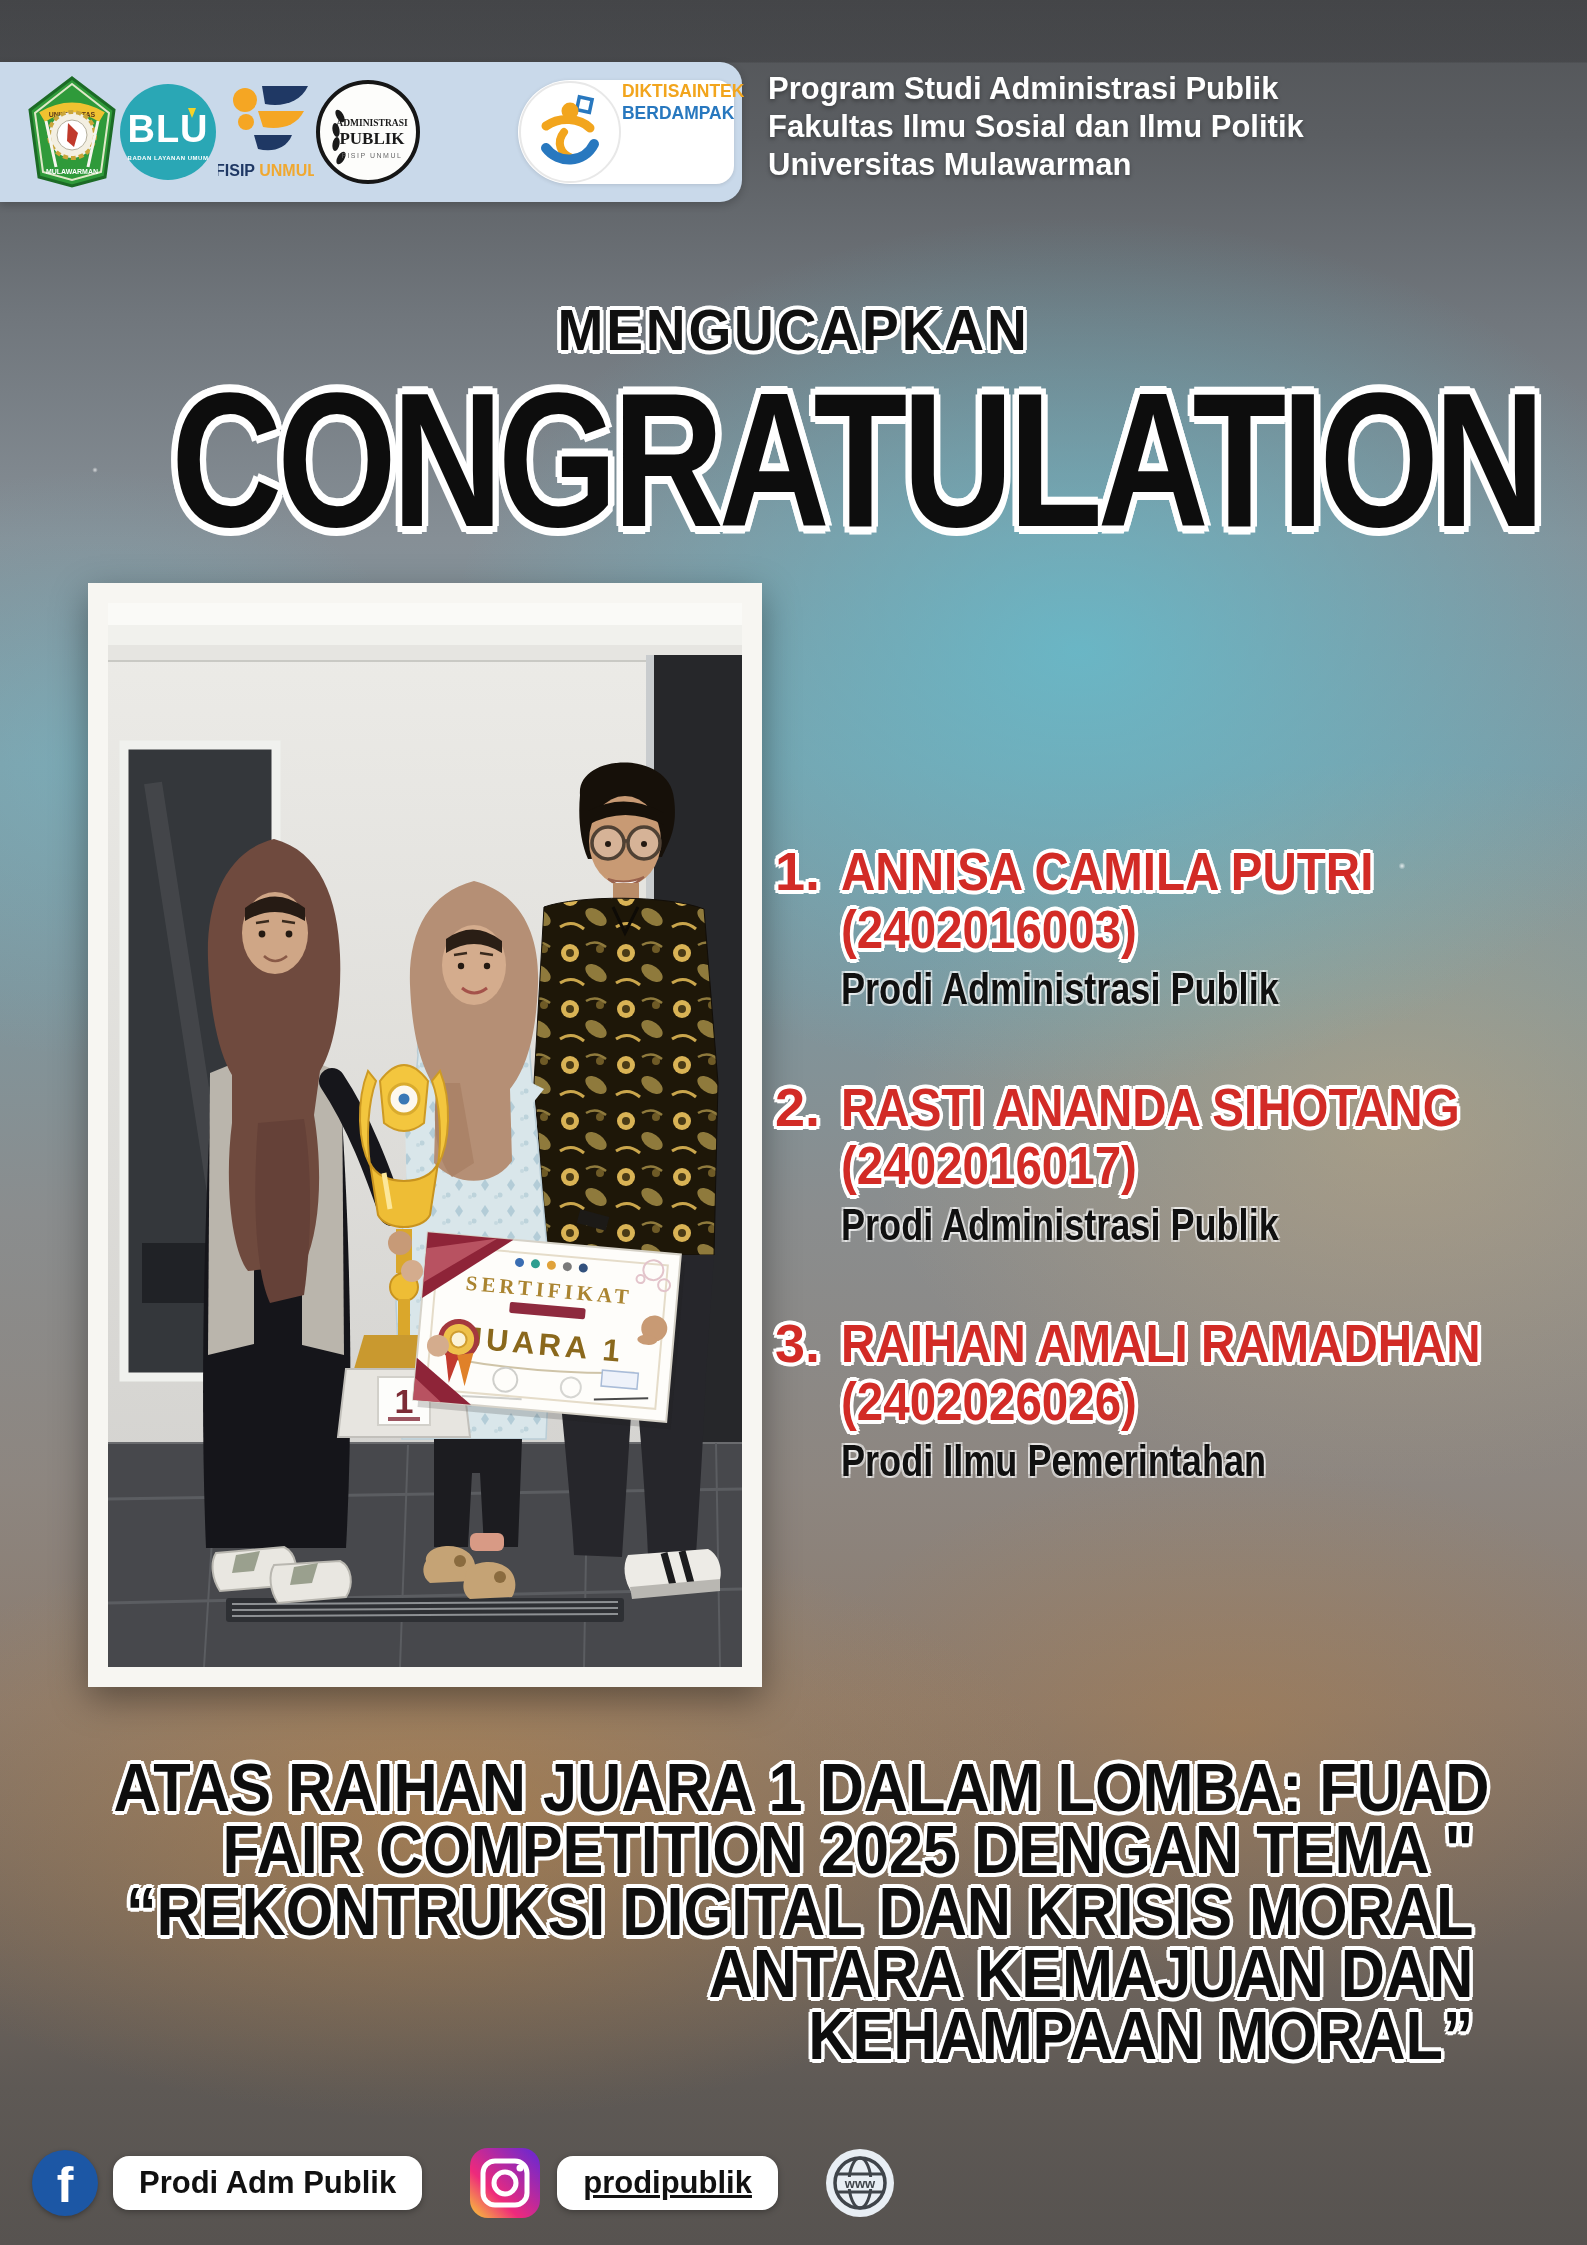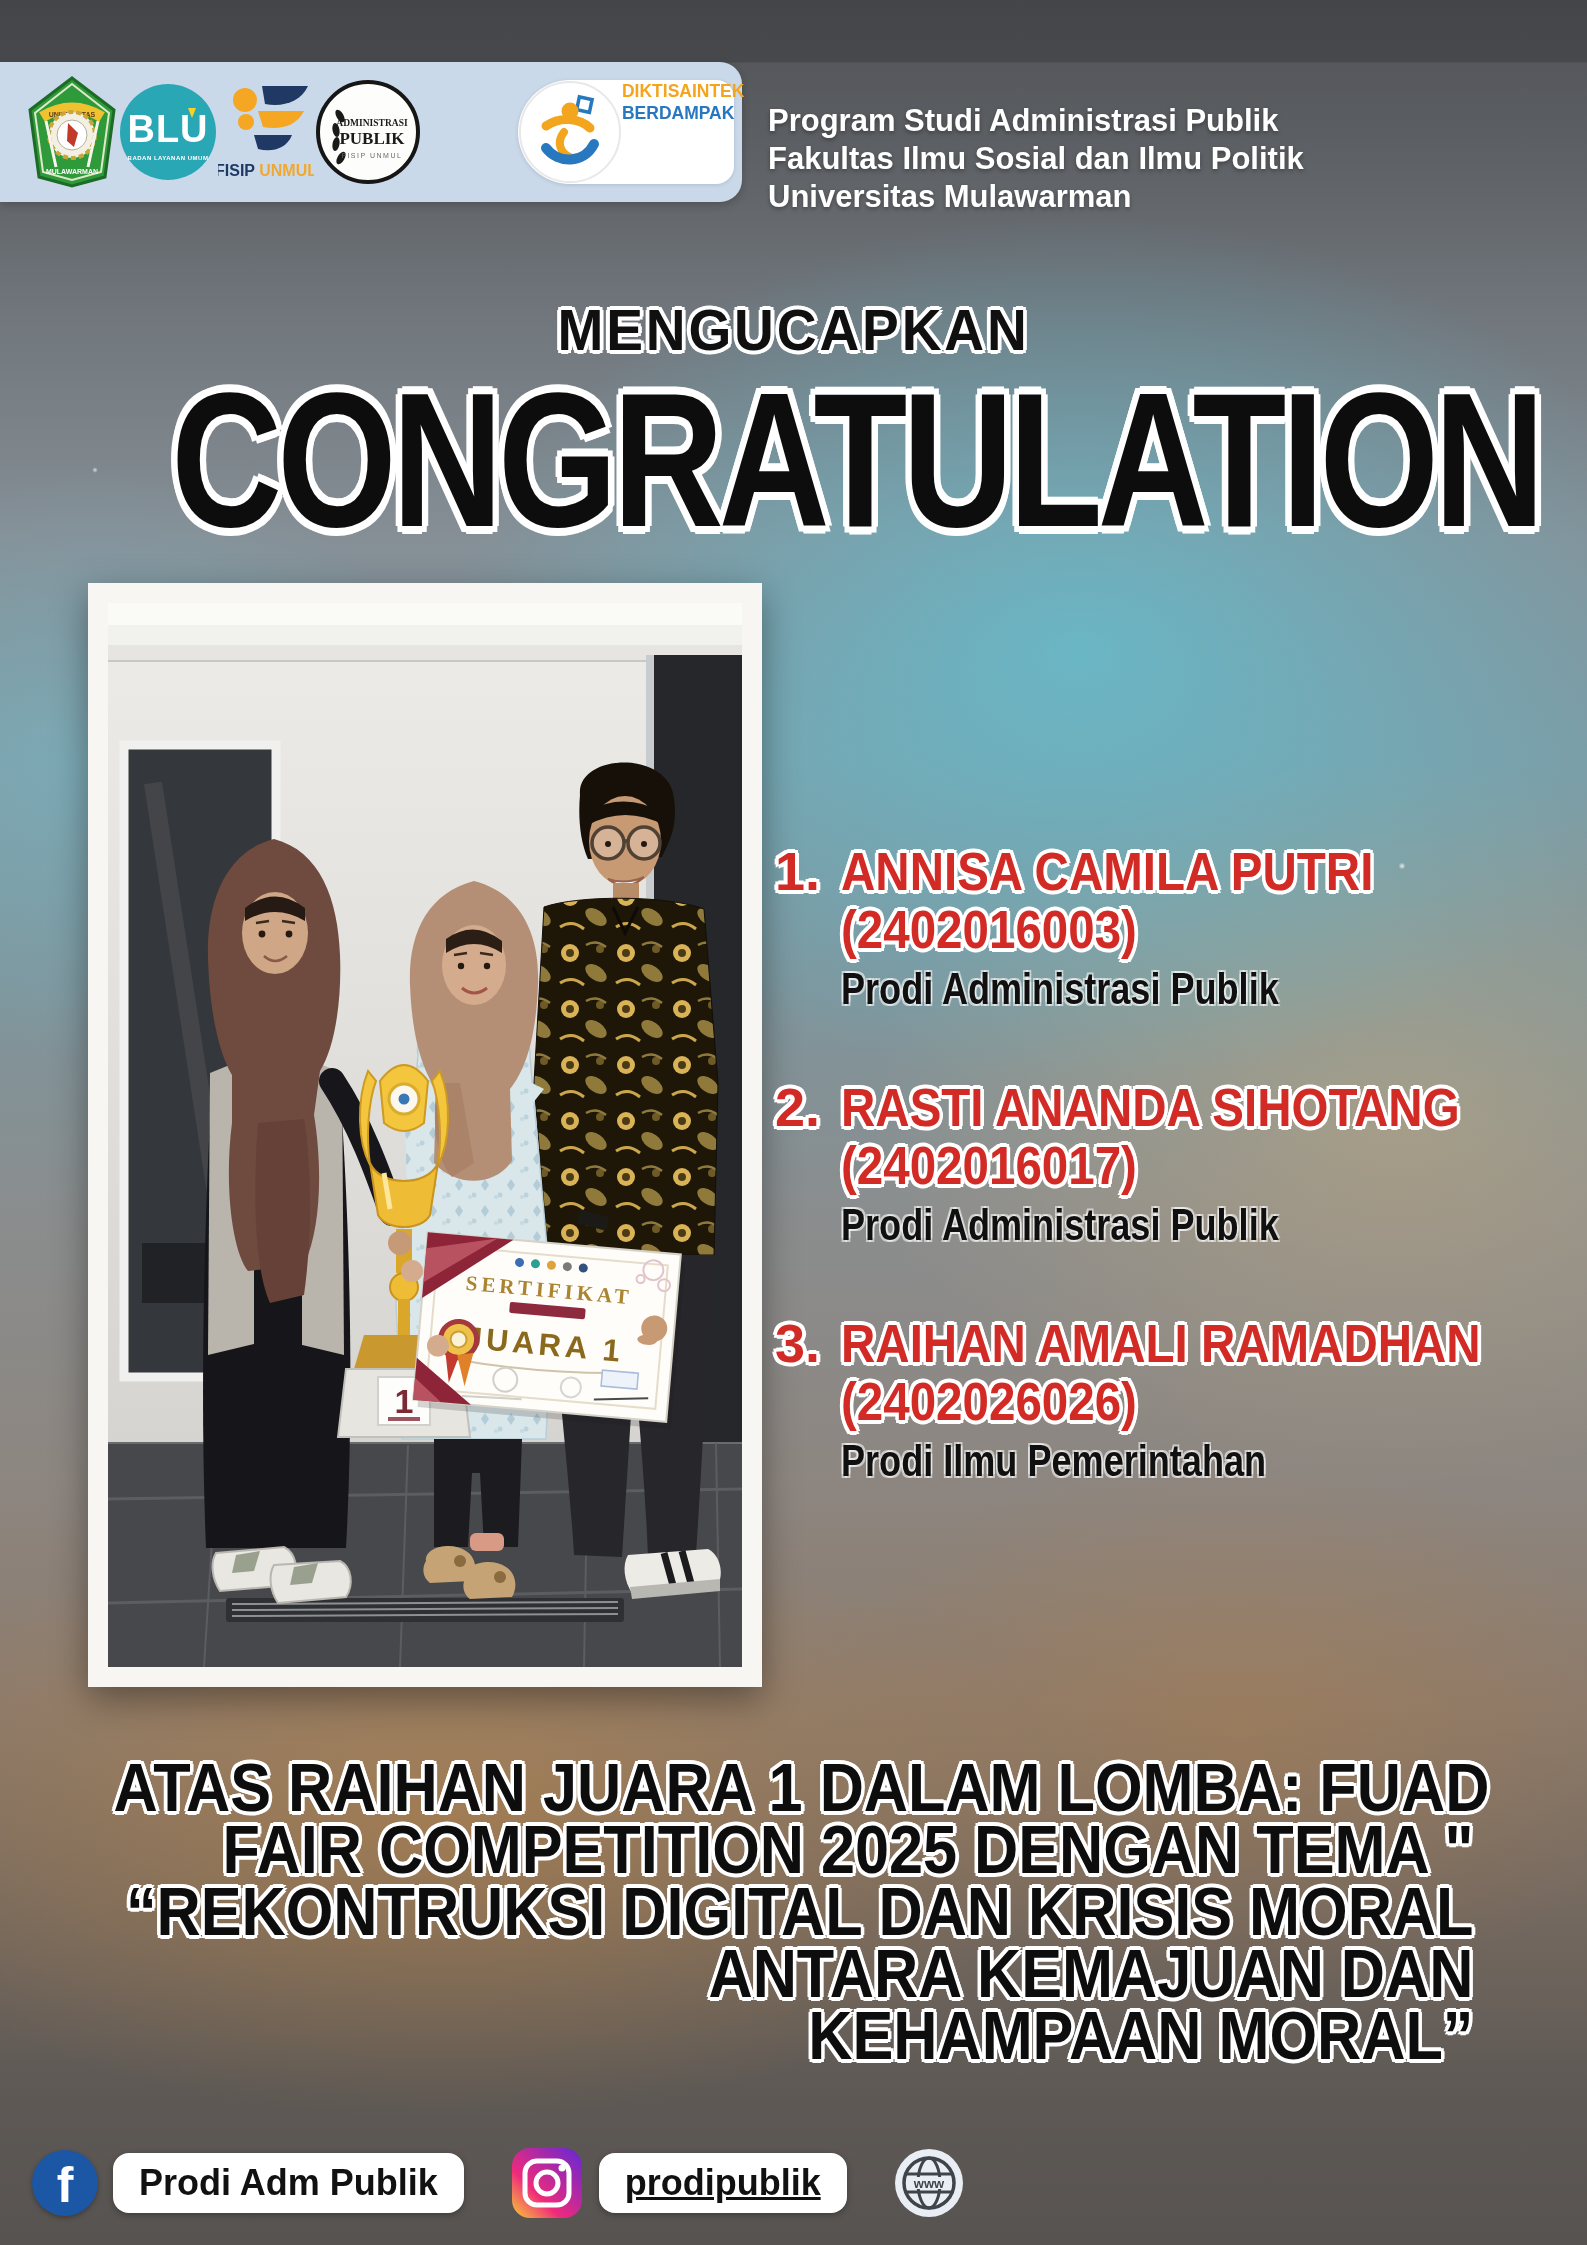--- a/index.html
+++ b/index.html
@@ -22,21 +22,21 @@
   .logo-band{position:absolute;left:0;top:62px;width:742px;height:140px;background:#c9d9ea;
     border-radius:0 22px 22px 0;display:flex;align-items:center;
     padding-left:26px;box-sizing:border-box;box-shadow:0 3px 8px rgba(0,0,0,.2);}
   .dikti-pill{margin-left:auto;margin-right:8px;position:relative;width:216px;height:104px;
     background:#fff;border-radius:52px 18px 18px 52px;display:flex;align-items:flex-start;
     padding-left:104px;box-sizing:border-box;box-shadow:0 1px 4px rgba(0,0,0,.12);}
   .dikti-pill svg{position:absolute;left:0;top:0;}
   .dikti-line1{font-size:19px;font-weight:800;color:#f2a51d;letter-spacing:0;transform:scaleX(.92);transform-origin:left;}
   .dikti-line2{font-size:19px;font-weight:800;color:#2878bf;transform:scaleX(.92);transform-origin:left;}
   .org-text{position:absolute;left:768px;top:70px;color:#fff;font-weight:bold;font-size:31px;
-    line-height:38px;text-shadow:0 2px 4px rgba(0,0,0,.35);margin-top:32px;}
+    line-height:38px;text-shadow:0 2px 4px rgba(0,0,0,.35);}
   
   .kicker{position:absolute;left:0;right:0;top:296px;text-align:center;color:#101010;
     font-size:58px;font-weight:800;letter-spacing:3px;}
   .headline{position:absolute;left:0;right:0;top:360px;text-align:center;color:#0d0d0d;
     font-size:192px;line-height:200px;font-weight:800;letter-spacing:-6px;white-space:nowrap;}
   .squeeze{display:inline-block;transform:scaleX(.8);transform-origin:center;}
   .kicker .squeeze{transform:scaleX(.95);}
   .ow4{text-shadow:4px 0 0 #fff,-4px 0 0 #fff,0 4px 0 #fff,0 -4px 0 #fff,3px 3px 0 #fff,-3px 3px 0 #fff,3px -3px 0 #fff,-3px -3px 0 #fff;}
   .ow8{text-shadow:8px 0 0 #fff,-8px 0 0 #fff,0 8px 0 #fff,0 -8px 0 #fff,6px 6px 0 #fff,-6px 6px 0 #fff,6px -6px 0 #fff,-6px -6px 0 #fff;}
   
@@ -53,21 +53,21 @@
   
   .statement{position:absolute;left:38px;width:1511px;top:1756px;text-align:right;color:#0d0d0d;
     font-size:68px;line-height:62px;font-weight:800;}
   .statement-line{display:block;transform:scaleX(.9);transform-origin:center;white-space:nowrap;}
   
   .footer{position:absolute;left:0;right:0;top:2138px;height:90px;display:flex;align-items:center;padding-left:32px;}
   .sgroup{display:flex;align-items:center;margin-right:46px;gap:15px;}
   .fb-icon{width:66px;height:66px;border-radius:50%;background:#1c57a5;color:#fff;display:flex;
     align-items:center;justify-content:center;font-size:50px;font-weight:bold;box-shadow:0 2px 5px rgba(0,0,0,.3);}
   .fb-icon span{transform:translateY(2px);}
-  .pill{background:#fff;border-radius:16px;padding:9px 26px;font-size:36px;font-weight:bold;color:#111;
+  .pill{background:#fff;border-radius:16px;padding:9px 26px;font-size:31px;font-weight:bold;color:#111;
     box-shadow:0 2px 6px rgba(0,0,0,.3);white-space:nowrap;}
   .pill.u{text-decoration:underline;}
 </style>
 </head>
 <body>
 
 <div class="poster">
 
   <div class="logo-band">
 

